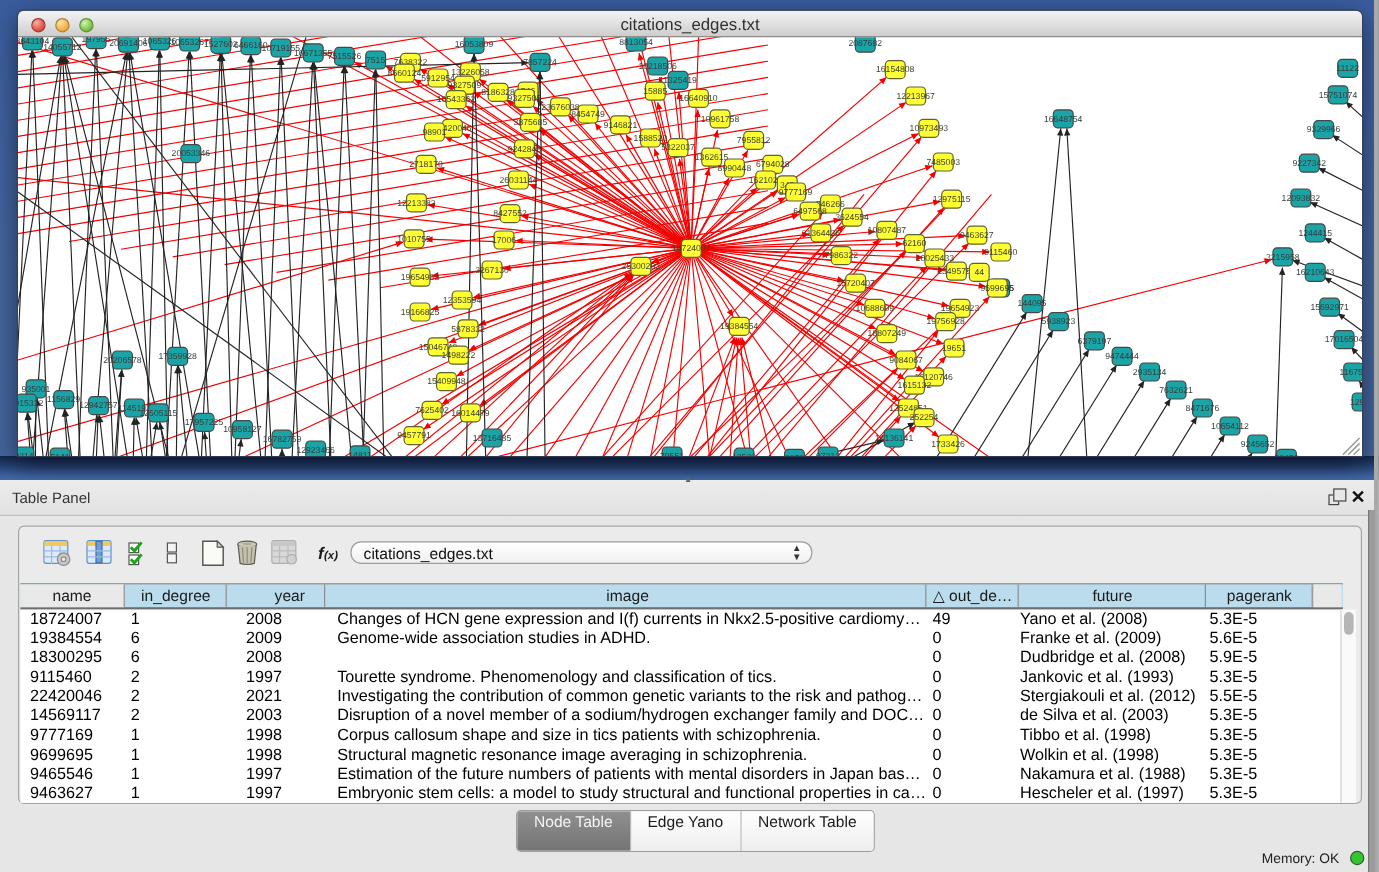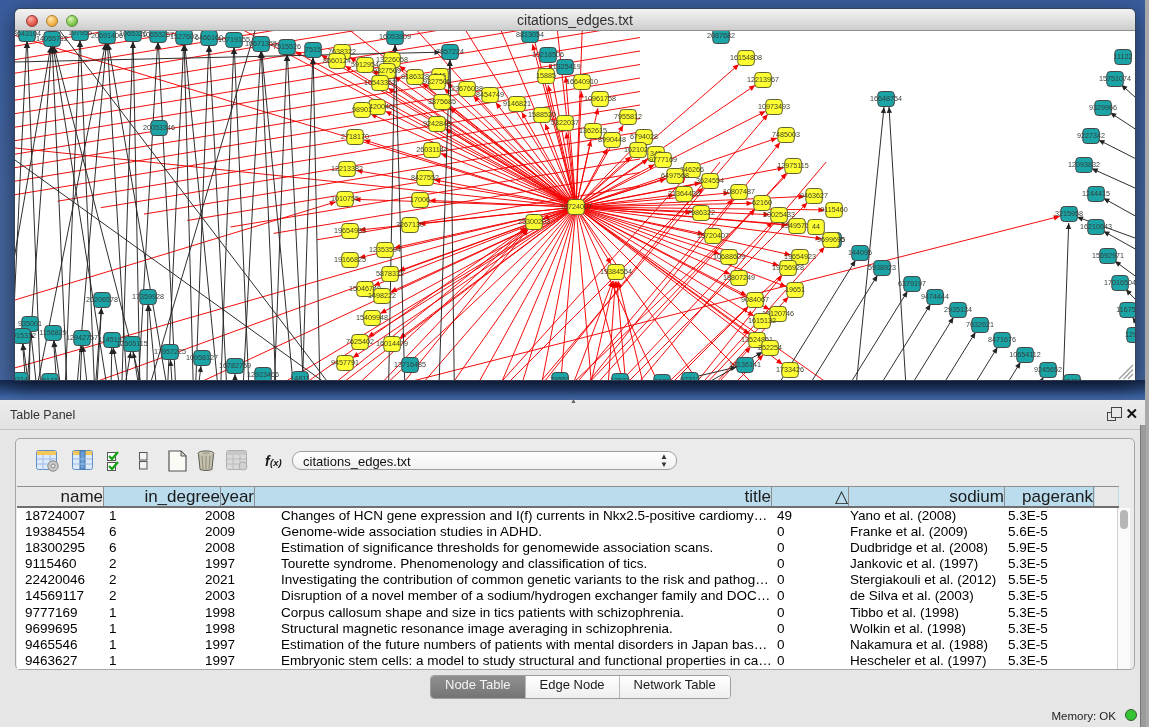--- a/index.html
+++ b/index.html
@@ -30,29 +30,29 @@
 #inner { position:absolute; left:15px; top:38px; width:1120px; height:232px;
   background:#ebebeb; border:1px solid #a6a6a6; border-radius:5px; }
 .ticon { position:absolute; top:11px; }
 #combo { position:absolute; left:276px; top:12px; width:385px; height:19px;
   background:linear-gradient(180deg,#ffffff,#f0f0f0); border:1px solid #9f9f9f; border-radius:9px; }
 #combo .txt { position:absolute; left:10px; top:2px; font-size:13px; color:#111; }
 #combo .ar { position:absolute; right:8px; top:1px; font-size:8px; color:#333; line-height:8px; }
 #thead { position:absolute; left:1px; top:47px; width:1102px; height:22px; background:#badcec;
   border-top:1px solid #8e8e8e; border-bottom:2px solid #6f6f6f; }
 .hc { position:absolute; top:0; height:19px; border-right:1px solid #8e8e8e;
-  font-size:17px; color:#1b1b1b; text-align:right; line-height:19px; }
+  font-size:13px; color:#1b1b1b; text-align:center; line-height:19px; }
 #rows { position:absolute; left:1px; top:69px; width:1102px; height:161px; background:#fff; }
 .tr { position:relative; height:16.1px; }
 .c { position:absolute; top:0; font-size:13.5px; color:#000; white-space:nowrap; line-height:16px; }
 .c0 { left:8px; } .c1 { left:92px; } .c2 { left:188px; } .c3 { left:264px; width:492px; overflow:hidden; text-overflow:ellipsis; }
 .c4 { left:760px; } .c5 { left:833px; } .c6 { left:991px; }
 #vsb { position:absolute; right:4px; top:69px; width:13px; height:161px; background:#fafafa; border-left:1px solid #cfcfcf; }
 #vsb .th { position:absolute; left:2px; top:2px; width:8px; height:19px; background:#b6b6b6; border-radius:4px; }
-#tabs { position:absolute; left:430px; top:275px; height:24px; display:flex;
+#tabs { position:absolute; left:430px; top:275px; height:35px; display:flex;
   border:1px solid #9d9d9d; border-radius:4px; overflow:hidden;
   font-size:13px; line-height:18px; background:#fff;justify-content:center; }
 #tabs .seg { padding:0 14px; color:#1b1b1b; background:linear-gradient(180deg,#ffffff,#eeeeee); border-left:1px solid #b9b9b9; }
 #tabs .seg:first-child { border-left:none; }
 #tabs .sel { background:linear-gradient(180deg,#909090,#747474); color:#f4f4f4; }
 #mem { position:absolute; right:33px; top:310px; font-size:11.5px; color:#222; }
 #memdot { position:absolute; right:12px; top:309px; width:12px; height:12px; border-radius:50%;
   background:#35c532; border:1px solid #3a5a35; }
 #redge { position:absolute; right:0; top:0; width:4px; height:727px; background:#a9a9a9; }
 #redge2 { position:absolute; right:3px; top:425px; width:6px; height:302px; background:#9b9b9b; border-left:1px solid #777; }
@@ -864,25 +864,25 @@
 
       <text x="229" y="16" font-size="14" font-style="italic" font-weight="bold" fill="#1a1a1a">f</text>
       <text x="234" y="16" font-size="9.5" font-style="italic" font-weight="bold" fill="#1a1a1a">(x)</text>
     </svg>
     <div id="combo">
         <span class="txt">citations_edges.txt</span>
         <span class="ar">▲<br>▼</span>
       </div>
     <div id="thead">
       <div class="hc" style="left:0;width:87px;background:#e9e9e9;">name</div>
-      <div class="hc" style="left:88px;width:116px;">in_degree</div>
-      <div class="hc" style="left:180px;width:58px;">year</div>
-      <div class="hc" style="left:258px;width:497px;">title</div>
+      <div class="hc" style="left:88px;width:84px;">in_degree</div>
+      <div class="hc" style="left:196px;width:58px;">year</div>
+      <div class="hc" style="left:258px;width:497px;">image</div>
       <div class="hc" style="left:756px;width:76px;">△ out_de…</div>
-      <div class="hc" style="left:833px;width:155px;">sodium</div>
+      <div class="hc" style="left:833px;width:155px;">future</div>
       <div class="hc" style="left:989px;width:88px;">pagerank</div>
       <div class="hc" style="left:1078px;width:23px;background:#e9e9e9;border-right:none;"></div>
     </div>
     <div id="rows">
 <div class="tr">
           <div class="c c0">18724007</div>
           <div class="c c1">1</div>
           <div class="c c2">2008</div>
           <div class="c c3">Changes of HCN gene expression and I(f) currents in Nkx2.5-positive cardiomyocytes</div>
           <div class="c c4">49</div>
@@ -895,32 +895,31 @@
           <div class="c c2">2009</div>
           <div class="c c3">Genome-wide association studies in ADHD.</div>
           <div class="c c4">0</div>
           <div class="c c5">Franke et al. (2009)</div>
           <div class="c c6">5.6E-5</div>
         </div>
 <div class="tr">
           <div class="c c0">18300295</div>
           <div class="c c1">6</div>
           <div class="c c2">2008</div>
-          <div class="c c3">Estimation of significance thresholds for genomewide association scans.</div>
           <div class="c c4">0</div>
           <div class="c c5">Dudbridge et al. (2008)</div>
           <div class="c c6">5.9E-5</div>
         </div>
 <div class="tr">
           <div class="c c0">9115460</div>
           <div class="c c1">2</div>
           <div class="c c2">1997</div>
           <div class="c c3">Tourette syndrome. Phenomenology and classification of tics.</div>
           <div class="c c4">0</div>
-          <div class="c c5">Jankovic et al. (1997)</div>
+          <div class="c c5">Jankovic et al. (1993)</div>
           <div class="c c6">5.3E-5</div>
         </div>
 <div class="tr">
           <div class="c c0">22420046</div>
           <div class="c c1">2</div>
           <div class="c c2">2021</div>
           <div class="c c3">Investigating the contribution of common genetic variants to the risk and pathogenesis of attention</div>
           <div class="c c4">0</div>
           <div class="c c5">Stergiakouli et al. (2012)</div>
           <div class="c c6">5.5E-5</div>
@@ -970,21 +969,21 @@
           <div class="c c5">Hescheler et al. (1997)</div>
           <div class="c c6">5.3E-5</div>
         </div>
     </div>
     <div id="vsb">
         <div class="th"></div>
       </div>
   </div>
   <div id="tabs">
     <div class="seg sel">Node Table</div>
-      <div class="seg">Edge Node</div>
+      <div class="seg">Edge Yano</div>
       <div class="seg">Network Table</div>
   </div>
   <div id="caret">▲</div>
   <div id="mem">Memory: OK</div>
     <div id="memdot"></div>
 </div>
 <div id="redge"></div>
 <div id="redge2"></div>
 
 </body></html>

